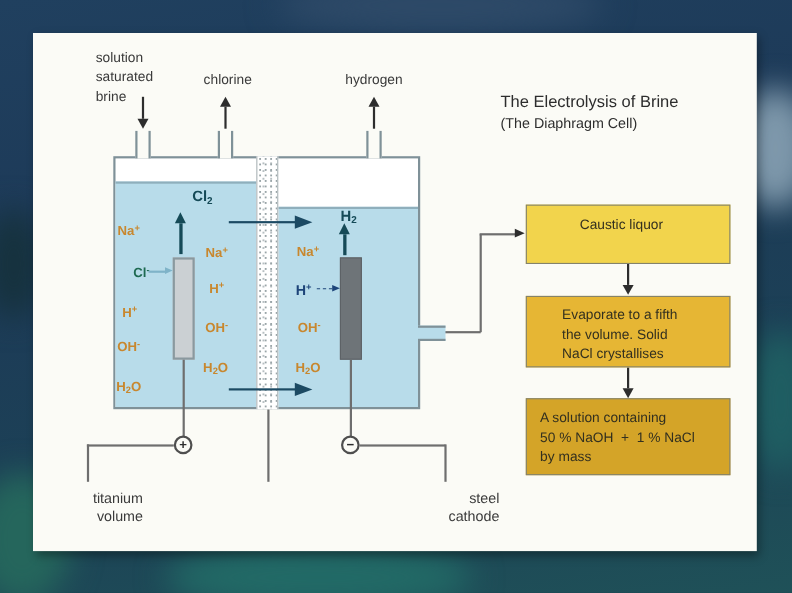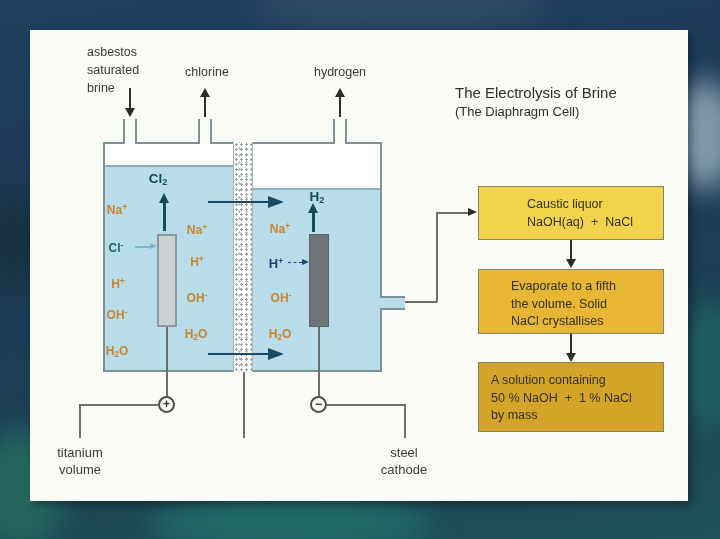--- a/index.html
+++ b/index.html
@@ -31,26 +31,26 @@
     border-left:1px solid #aab3b6;border-right:1px solid #aab3b6;
   }
   #anode{position:absolute;left:157px;top:234px;width:20px;height:93px;background:#cbd0d3;border:2px solid #8a999f;box-sizing:border-box;z-index:4;}
   #cathode{position:absolute;left:309px;top:234px;width:20px;height:93px;background:#6e7478;border:1px solid #5d6266;box-sizing:border-box;z-index:4;}
   .pipe{position:absolute;width:14px;height:25px;background:#fbfbf6;border-left:2px solid #7f9198;border-right:2px solid #7f9198;box-sizing:border-box;z-index:4;}
   #outlet-pipe{position:absolute;left:380px;top:296px;width:25px;height:14px;background:#b8dcea;border-top:2px solid #7f9198;border-bottom:2px solid #7f9198;box-sizing:border-box;z-index:4;}
   
   .ion{position:absolute;width:40px;text-align:center;font-weight:bold;font-size:12px;color:#c8872e;z-index:5;}
   .ion sup{font-size:8.5px;vertical-align:4px;}
   .ion sub{font-size:8.5px;vertical-align:-2px;}
-  .ion.green{color:#1e6a52;}
+  .ion.green{color:#1e6a52;text-align:right;}
   .ion.navy{color:#1d4479;font-size:13px;}
   .gas{position:absolute;width:40px;text-align:center;font-weight:bold;font-size:13.5px;color:#154a57;z-index:5;}
   .gas sub{font-size:9px;vertical-align:-2px;}
   .lbl{font-size:12.5px;line-height:18px;color:#3a3a3a;z-index:6;}
-  .blbl{font-size:13px;line-height:17px;color:#3a3a3a;z-index:6;}
+  .blbl{font-size:13px;line-height:17px;color:#3a3a3a;z-index:6;text-align:right;}
   .terminal{
     position:absolute;width:17px;height:17px;border:2px solid #4e4e4e;border-radius:50%;
     background:#fbfbf6;box-sizing:border-box;z-index:6;
     font-size:12px;font-weight:bold;color:#2d2d2d;text-align:center;line-height:13px;
   }
   
   .fcbox{position:absolute;width:186px;border:1px solid #84836b;box-sizing:border-box;color:#33301f;z-index:5;}
   .fc-line{font-size:12.5px;line-height:17.5px;white-space:pre;}
   #fc-box1{left:478px;top:186px;height:54px;background:#f2d44c;padding:9px 0 0 48px;}
   #fc-box2{left:478px;top:269px;height:65px;background:#e6b634;padding:8px 0 0 32px;}
@@ -72,21 +72,21 @@
   <div class="blob" style="left:-15px;top:190px;width:55px;height:100px;background:#16323e;"></div>
 
   <div id="panel"></div>
 
   <div id="title-block">
     <div id="main-title">The Electrolysis of Brine</div>
     <div id="sub-title">(The Diaphragm Cell)</div>
   </div>
 
   <div class="txt lbl" style="left:87px;top:43px;width:72px;">
-    <div>asbestos</div>
+    <div>solution</div>
     <div>saturated</div>
     <div>brine</div>
   </div>
   <div class="txt lbl center" style="left:172px;top:63px;width:70px;">chlorine</div>
   <div class="txt lbl center" style="left:305px;top:63px;width:70px;">hydrogen</div>
 
   <div class="vline darkline" style="left:129px;top:88px;width:2px;height:20px;"></div>
   <div class="ah" style="left:125px;top:108px;border-left:5px solid transparent;border-right:5px solid transparent;border-top:9px solid #2d2d2d;"></div>
 
   <div class="ah" style="left:200px;top:88px;border-left:5px solid transparent;border-right:5px solid transparent;border-bottom:9px solid #2d2d2d;"></div>
@@ -99,21 +99,21 @@
   <div class="water" style="left:105px;top:165px;width:128px;height:205px;"></div>
   <div class="water" style="left:253px;top:188px;width:127px;height:182px;"></div>
   <div id="diaphragm"></div>
   <div id="anode"></div>
   <div id="cathode"></div>
   <div class="pipe" style="left:123px;top:119px;"></div>
   <div class="pipe" style="left:198px;top:119px;"></div>
   <div class="pipe" style="left:333px;top:119px;"></div>
   <div id="outlet-pipe"></div>
 
-  <div class="gas" style="left:138px;top:171px;"><span>Cl</span><sub>2</sub></div>
+  <div class="gas" style="left:164px;top:171px;"><span>Cl</span><sub>2</sub></div>
   <div class="ah" style="left:159px;top:193px;border-left:5px solid transparent;border-right:5px solid transparent;border-bottom:10px solid #154a57;z-index:5;"></div>
   <div class="vline tealline" style="left:163px;top:203px;width:2.5px;height:28px;z-index:5;"></div>
 
   <div class="gas" style="left:297px;top:189px;"><span>H</span><sub>2</sub></div>
   <div class="ah" style="left:308px;top:203px;border-left:5px solid transparent;border-right:5px solid transparent;border-bottom:10px solid #154a57;z-index:5;"></div>
   <div class="vline tealline" style="left:312px;top:213px;width:2.5px;height:19px;z-index:5;"></div>
 
   <div class="hline navyline" style="left:208px;top:201px;width:62px;height:2px;z-index:5;"></div>
   <div class="ah" style="left:268px;top:195.5px;border-top:6.5px solid transparent;border-bottom:6.5px solid transparent;border-left:16px solid #1c4a63;z-index:5;"></div>
   <div class="hline navyline" style="left:208px;top:353px;width:62px;height:2px;z-index:5;"></div>
@@ -159,21 +159,20 @@
     <div>cathode</div>
   </div>
 
   <div class="hline" style="left:404px;top:301px;width:33px;height:1.5px;"></div>
   <div class="vline" style="left:436px;top:213px;width:1.5px;height:89px;"></div>
   <div class="hline" style="left:436px;top:212px;width:33px;height:1.5px;"></div>
   <div class="ah" style="left:468px;top:208px;border-top:4.5px solid transparent;border-bottom:4.5px solid transparent;border-left:9px solid #2d2d2d;"></div>
 
   <div id="fc-box1" class="fcbox">
     <div class="fc-line">Caustic liquor</div>
-    <div class="fc-line">NaOH(aq)  +  NaCl</div>
   </div>
   <div class="vline darkline" style="left:570px;top:240px;width:1.5px;height:19px;"></div>
   <div class="ah" style="left:566px;top:259px;border-left:5px solid transparent;border-right:5px solid transparent;border-top:9px solid #2d2d2d;"></div>
 
   <div id="fc-box2" class="fcbox">
     <div class="fc-line">Evaporate to a fifth</div>
     <div class="fc-line">the volume. Solid</div>
     <div class="fc-line">NaCl crystallises</div>
   </div>
   <div class="vline darkline" style="left:570px;top:334px;width:1.5px;height:19px;"></div>

